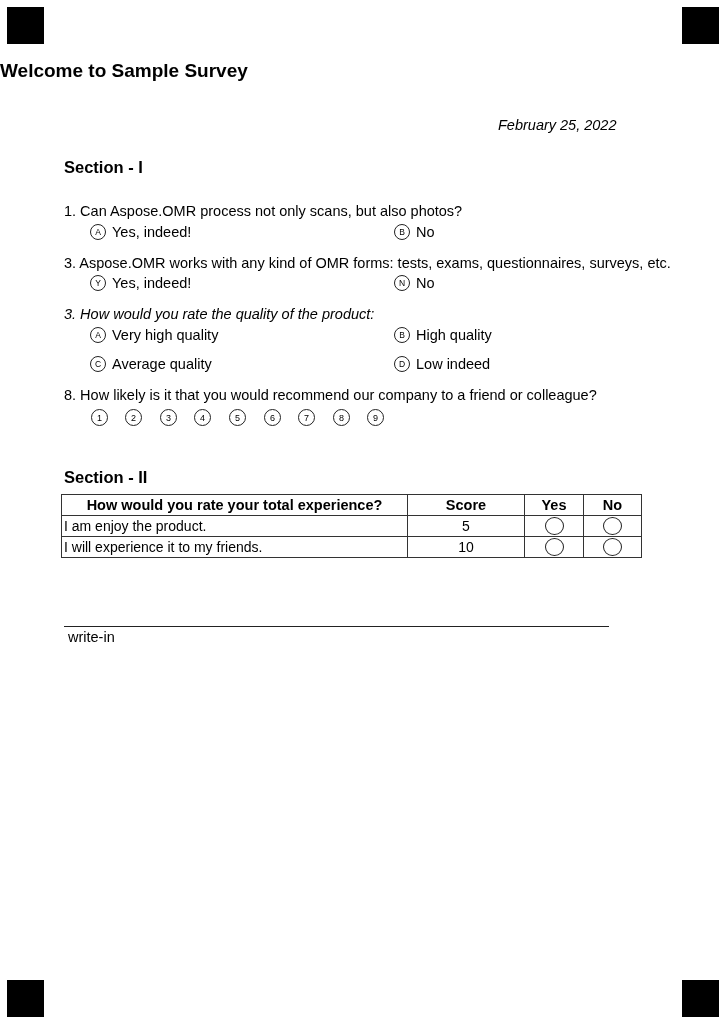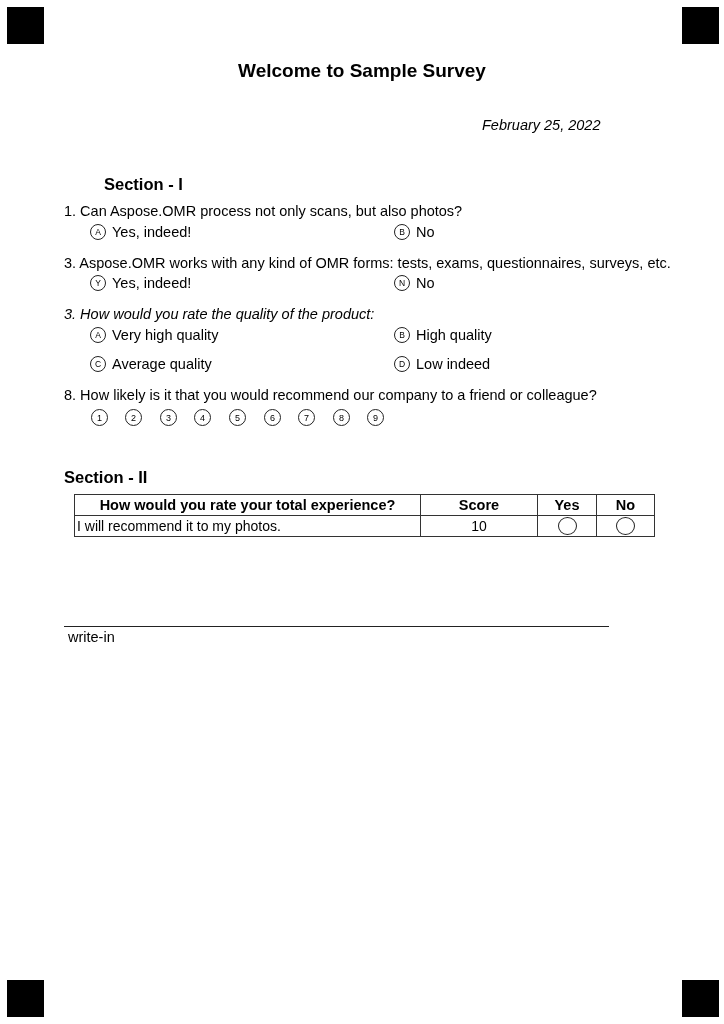--- a/index.html
+++ b/index.html
@@ -1,51 +1,51 @@
 <!DOCTYPE html>
 <html><head>
 <meta charset="utf-8">
 <style>
   html, body { margin:0; padding:0; background:#fff; }
   body { width:724px; height:1024px; position:relative; overflow:hidden;
          font-family:"Liberation Sans", sans-serif; color:#000; }
   .marker { position:absolute; width:37px; height:37px; background:#000; }
-  .title { position:absolute; left:0; width:724px; top:60px; text-align:center;
+  .title { position:absolute; left:0; width:724px; top:60px; 
            font-weight:bold; font-size:19px; }
-  .date { position:absolute; left:482px; top:117px; font-style:italic; font-size:14.5px; }
+  .date { position:absolute; left:498px; top:117px; font-style:italic; font-size:14.5px; }
   .section-title { position:absolute; left:64px; font-weight:bold; font-size:16.5px; }
   .question { position:absolute; left:64px; font-size:14.5px; white-space:nowrap; }
   .option { position:absolute; display:flex; align-items:center; font-size:14.5px; white-space:nowrap; }
   .bubble { width:16px; height:16px; border:1px solid #222; border-radius:50%;
             box-sizing:border-box; display:inline-flex; align-items:center; justify-content:center;
             font-size:8.5px; margin-right:6px; line-height:1; }
   .scale-bubble { position:absolute; width:17px; height:17px; border:1px solid #222; border-radius:50%;
             box-sizing:border-box; display:flex; align-items:center; justify-content:center;
             font-size:9px; top:409px; }
-  table.grid { position:absolute; left:74px; top:494px; border-collapse:collapse; font-size:14px;padding-left:20px; }
+  table.grid { position:absolute; left:61px; top:494px; border-collapse:collapse; font-size:14px;padding-left:20px; }
   table.grid th, table.grid td { border:1px solid #333; height:20px; padding:0 2px; }
   table.grid th { font-weight:bold; text-align:center; font-size:14.5px; }
   table.grid td.c { text-align:center; }
   .tb { display:inline-block; width:19px; height:18px; border:1px solid #222; border-radius:50%;
         box-sizing:border-box; vertical-align:middle; }
   .writein-line { position:absolute; left:64px; top:626px; width:545px; height:0; border-top:1px solid #222; }
   .writein-label { position:absolute; left:68px; top:629px; font-size:14.5px; }
 </style>
 </head>
 <body>
 
 <div class="marker" style="left:7px;top:7px;"></div>
 <div class="marker" style="left:682px;top:7px;"></div>
 <div class="marker" style="left:7px;top:980px;"></div>
 <div class="marker" style="left:682px;top:980px;"></div>
 
 <div class="title">Welcome to Sample Survey</div>
 <div class="date">February 25, 2022</div>
 
-<div class="section-title" style="top:175px;margin-left:40px;">Section - I</div>
+<div class="section-title" style="top:158px;">Section - I</div>
 
 <div class="question" style="top:203px;text-align:center;">1. Can Aspose.OMR process not only scans, but also photos?</div>
 <div class="option" style="left:90px;top:224px;">
   <span class="bubble">A</span>
   <span>Yes, indeed!</span>
 </div>
 <div class="option" style="left:394px;top:224px;">
   <span class="bubble">B</span>
   <span>No</span>
 </div>
@@ -99,21 +99,27 @@
       <col style="width:58px">
   </colgroup>
   <tbody>
       <tr>
     <th>How would you rate your total experience?</th>
     <th>Score</th>
     <th>Yes</th>
     <th>No</th>
   </tr>
   <tr>
-    <td>I will recommend it to my photos.</td>
+    <td>I am enjoy the product.</td>
+    <td class="c">5</td>
+    <td class="c"><span class="tb"></span></td>
+    <td class="c"><span class="tb"></span></td>
+  </tr>
+  <tr>
+    <td>I will experience it to my friends.</td>
     <td class="c">10</td>
     <td class="c"><span class="tb"></span></td>
     <td class="c"><span class="tb"></span></td>
   </tr>
 </tbody>
   </table>
 
 <div class="writein-line"></div>
 <div class="writein-label">write-in</div>
 

